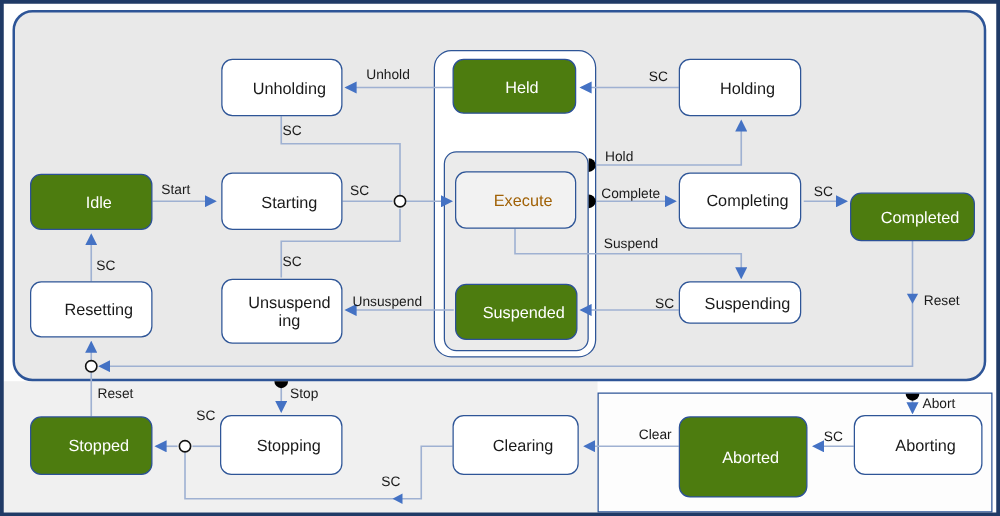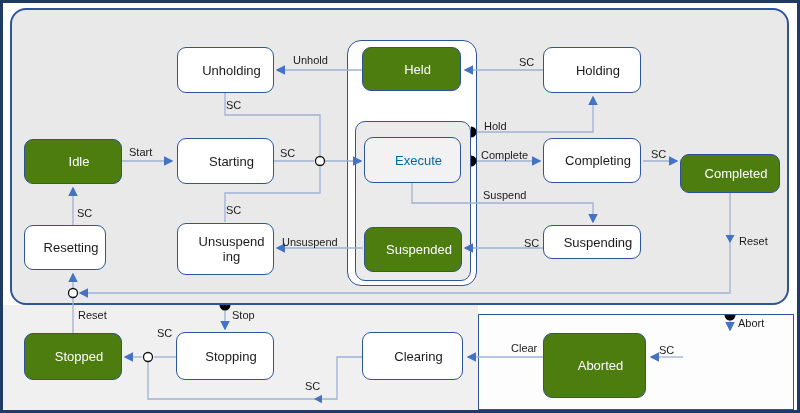--- a/index.html
+++ b/index.html
@@ -16,21 +16,21 @@
   .inner-group{left:355px;top:121px;width:116px;height:160px;background:#EBEBEB;border:1.3px solid #2E5597;border-radius:10px;box-sizing:border-box;}
   .outer-frame{left:0;top:0;width:800px;height:413px;border:3px solid #203A66;box-sizing:border-box;pointer-events:none;}
   
   .state{
     position:absolute;display:flex;align-items:center;justify-content:center;
     border-radius:9px;box-sizing:border-box;text-align:center;
     font-size:13px;line-height:15px;padding-left:12px;
   }
   .state.default{background:#FFFFFF;border:1.5px solid #2E5597;color:#1A1A1A;}
   .state.highlight{background:#4d7c0f;border:1.5px solid #2C5197;color:#FFFFFF;align-items:center;}
-  .state.execute{background:#F2F2F2;border:1.3px solid #2E5597;color:#0369a1;}
+  .state.execute{background:#F2F2F2;border:1.3px solid #2E5597;color:#a16207;}
   .state .wrap span{display:block;}
   
   .elabel{
     position:absolute;font-size:11px;line-height:12px;color:#1A1A1A;white-space:nowrap;
   }
   svg{position:absolute;left:0;top:0;}
 </style>
 </head>
 <body>
 
@@ -107,21 +107,21 @@
   <div class="state execute" style="left:364px;top:137px;width:97px;height:46px">
       <span>Execute</span>
     </div>
   <div class="state default" style="left:543px;top:138px;width:98px;height:45px">
       <span>Completing</span>
     </div>
   <div class="state highlight" style="left:680px;top:154px;width:100px;height:39px">
       <span>Completed</span>
     </div>
 
-  <div class="state default" style="left:24px;top:225px;width:82px;height:45px">
+  <div class="state default" style="left:24px;top:225px;width:98px;height:45px">
       <span>Resetting</span>
     </div>
   <div class="state default" style="left:177px;top:223px;width:97px;height:52px">
     <span class="wrap">
         <span>Unsuspend</span>
         <span>ing</span>
       </span>
   </div>
   <div class="state highlight" style="left:364px;top:227px;width:98px;height:45px">
       <span>Suspended</span>
@@ -134,20 +134,23 @@
       <span>Stopped</span>
     </div>
   <div class="state default" style="left:176px;top:332px;width:98px;height:48px">
       <span>Stopping</span>
     </div>
   <div class="state default" style="left:362px;top:332px;width:101px;height:48px">
       <span>Clearing</span>
     </div>
   <div class="state highlight" style="left:543px;top:333px;width:103px;height:65px">
       <span>Aborted</span>
+    </div>
+  <div class="state default" style="left:683px;top:332px;width:103px;height:48px">
+      <span>Aborting</span>
     </div>
 
   <div class="elabel" style="left:129px;top:146px">Start</div>
   <div class="elabel" style="left:280px;top:147px">SC</div>
   <div class="elabel" style="left:226px;top:99px">SC</div>
   <div class="elabel" style="left:293px;top:54px">Unhold</div>
   <div class="elabel" style="left:519px;top:56px">SC</div>
   <div class="elabel" style="left:484px;top:120px">Hold</div>
   <div class="elabel" style="left:481px;top:149px">Complete</div>
   <div class="elabel" style="left:651px;top:148px">SC</div>

